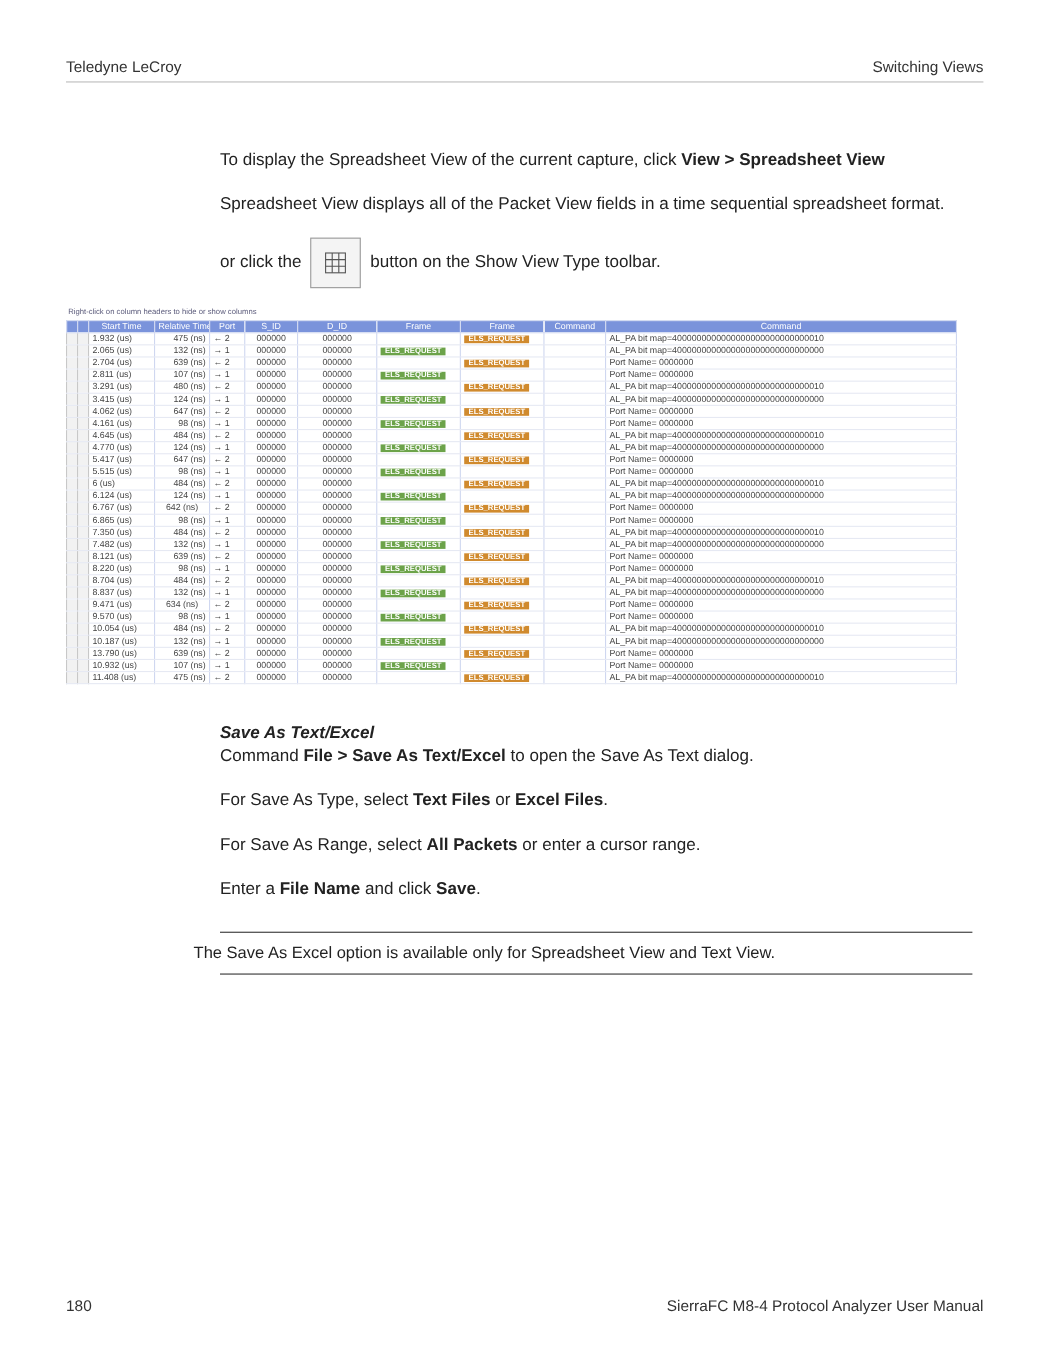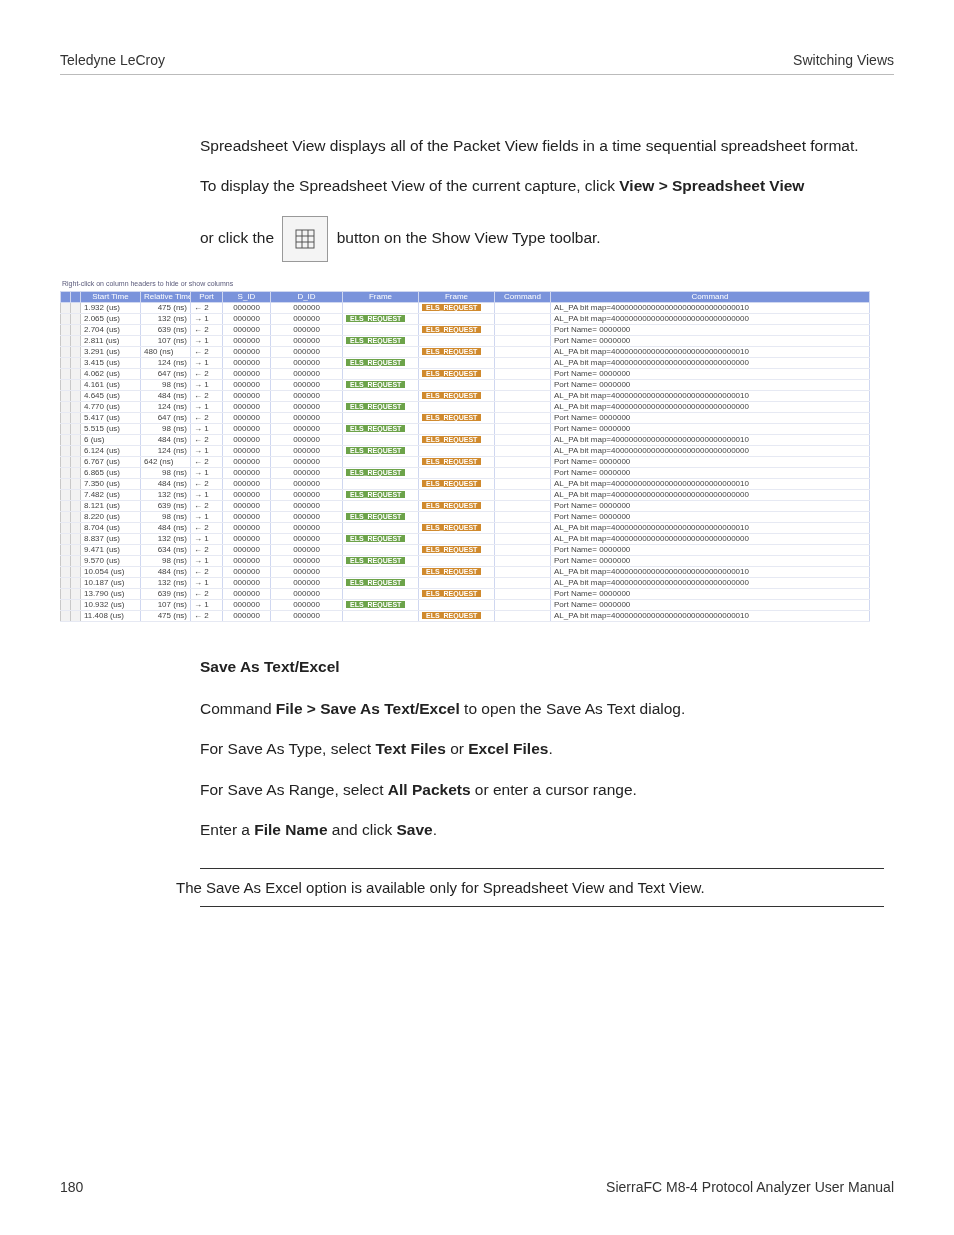--- a/index.html
+++ b/index.html
@@ -71,43 +71,43 @@
       font-weight: 700;
       color:#fff;
       border-radius:0;
     }
     .tag.green { background:#6ca34a; }
     .tag.orange { background:#d08a2e; }
     .tbl td.frame { text-align:left; }
     .c-start{width:60px;} .c-rel{width:50px;} .c-port{width:32px;}
     .c-sid{width:48px;} .c-did{width:72px;} .c-f1{width:76px;}
     .c-f2{width:76px;} .c-cmd{width:56px;} .c-sum{}
-    .h3 { font-weight:700; font-size:15.5px; margin-top:8px; margin-bottom:22px;}
+    .h3 { font-weight:700; font-size:15.5px; margin-top:8px; margin-bottom:1px;font-style:italic;}
     .note-line { border-top:1px solid #333; margin-top:26px; padding:10px 0; text-align:left; border-bottom:1px solid #333; font-size:15px;}
     .note-line-inner{ margin-left:-24px;}
     .footer-row {
       position:absolute; bottom:40px; left:60px; right:60px;
       display:flex; justify-content:space-between; font-size:14px; color:#333;
     }
   </style>
 </head>
 <body>
 
 <div class="header-row">
   <span>Teledyne LeCroy</span>
   <span>Switching Views</span>
 </div>
 
 <div class="content">
 
-  <p class="para">Spreadsheet View displays all of the Packet View fields in a time sequential spreadsheet format.</p>
-
   <p class="para">
     <span>To display the Spreadsheet View of the current capture, click </span><span class="bold">View &gt; Spreadsheet View</span>
   </p>
+
+  <p class="para">Spreadsheet View displays all of the Packet View fields in a time sequential spreadsheet format.</p>
 
   <p class="para">
     <span>or click the </span>
     <span class="icon-btn">
       <svg width="24" height="24" viewBox="0 0 24 24">
         <rect x="3" y="3" width="18" height="18" fill="none" stroke="#555"></rect>
         <line x1="3" y1="9" x2="21" y2="9" stroke="#555"></line>
           <line x1="3" y1="15" x2="21" y2="15" stroke="#555"></line>
         <line x1="9" y1="3" x2="9" y2="21" stroke="#555"></line>
           <line x1="15" y1="3" x2="15" y2="21" stroke="#555"></line>
@@ -197,21 +197,21 @@
             <td style="text-align:center">000000</td>
             <td class="frame"><span class="tag green">ELS_REQUEST</span></td>
             <td class="frame"></td>
             <td></td>
             <td>Port Name= 0000000</td>
           </tr>
           <tr>
             <td class="gutter"></td>
             <td class="gutter"></td>
             <td>3.291 (us)</td>
-            <td style="text-align:left">480 (ns)</td>
+            <td style="text-align:right">480 (ns)</td>
             <td>← 2</td>
             <td style="text-align:center">000000</td>
             <td style="text-align:center">000000</td>
             <td class="frame"></td>
             <td class="frame"><span class="tag orange">ELS_REQUEST</span></td>
             <td></td>
             <td>AL_PA bit map=4000000000000000000000000000010</td>
           </tr>
           <tr>
             <td class="gutter"></td>
@@ -327,21 +327,21 @@
             <td style="text-align:center">000000</td>
             <td class="frame"><span class="tag green">ELS_REQUEST</span></td>
             <td class="frame"></td>
             <td></td>
             <td>AL_PA bit map=4000000000000000000000000000000</td>
           </tr>
           <tr>
             <td class="gutter"></td>
             <td class="gutter"></td>
             <td>6.767 (us)</td>
-            <td style="text-align:left">642 (ns)</td>
+            <td style="text-align:center">642 (ns)</td>
             <td>← 2</td>
             <td style="text-align:center">000000</td>
             <td style="text-align:center">000000</td>
             <td class="frame"></td>
             <td class="frame"><span class="tag orange">ELS_REQUEST</span></td>
             <td></td>
             <td>Port Name= 0000000</td>
           </tr>
           <tr>
             <td class="gutter"></td>
@@ -431,21 +431,21 @@
             <td style="text-align:center">000000</td>
             <td class="frame"><span class="tag green">ELS_REQUEST</span></td>
             <td class="frame"></td>
             <td></td>
             <td>AL_PA bit map=4000000000000000000000000000000</td>
           </tr>
           <tr>
             <td class="gutter"></td>
             <td class="gutter"></td>
             <td>9.471 (us)</td>
-            <td style="text-align:right">634 (ns)</td>
+            <td style="text-align:center">634 (ns)</td>
             <td>← 2</td>
             <td style="text-align:center">000000</td>
             <td style="text-align:center">000000</td>
             <td class="frame"></td>
             <td class="frame"><span class="tag orange">ELS_REQUEST</span></td>
             <td></td>
             <td>Port Name= 0000000</td>
           </tr>
           <tr>
             <td class="gutter"></td>

